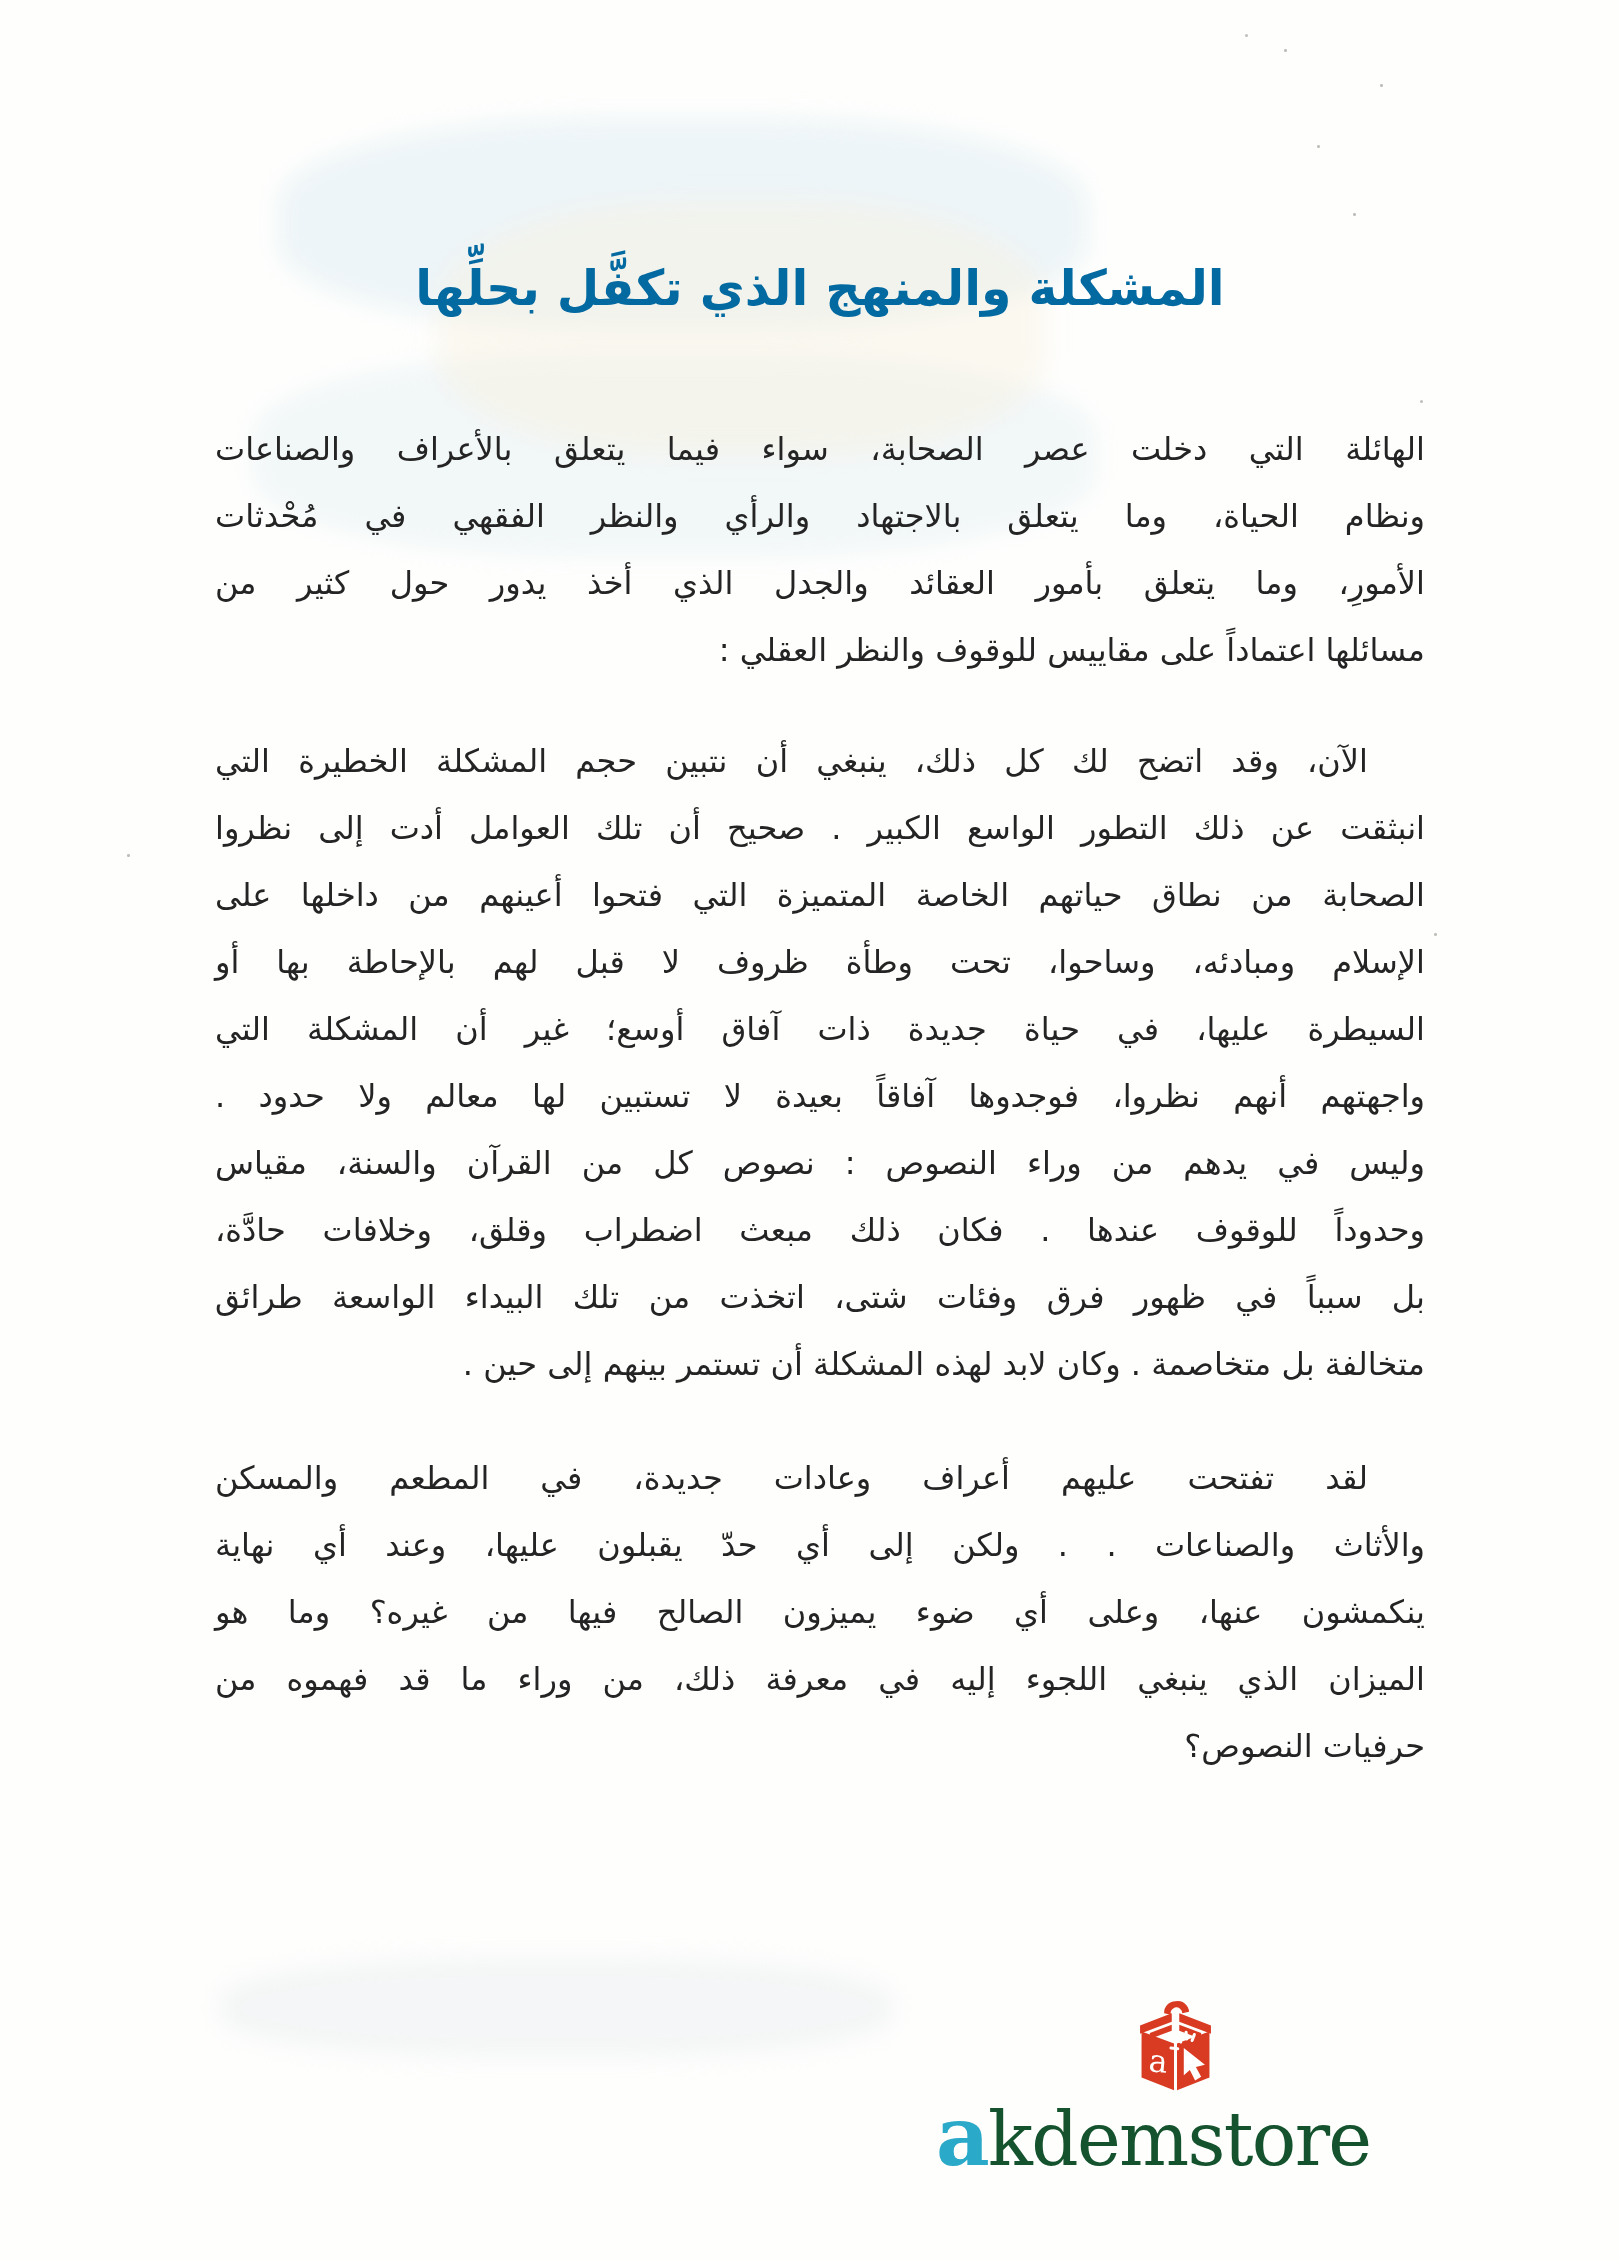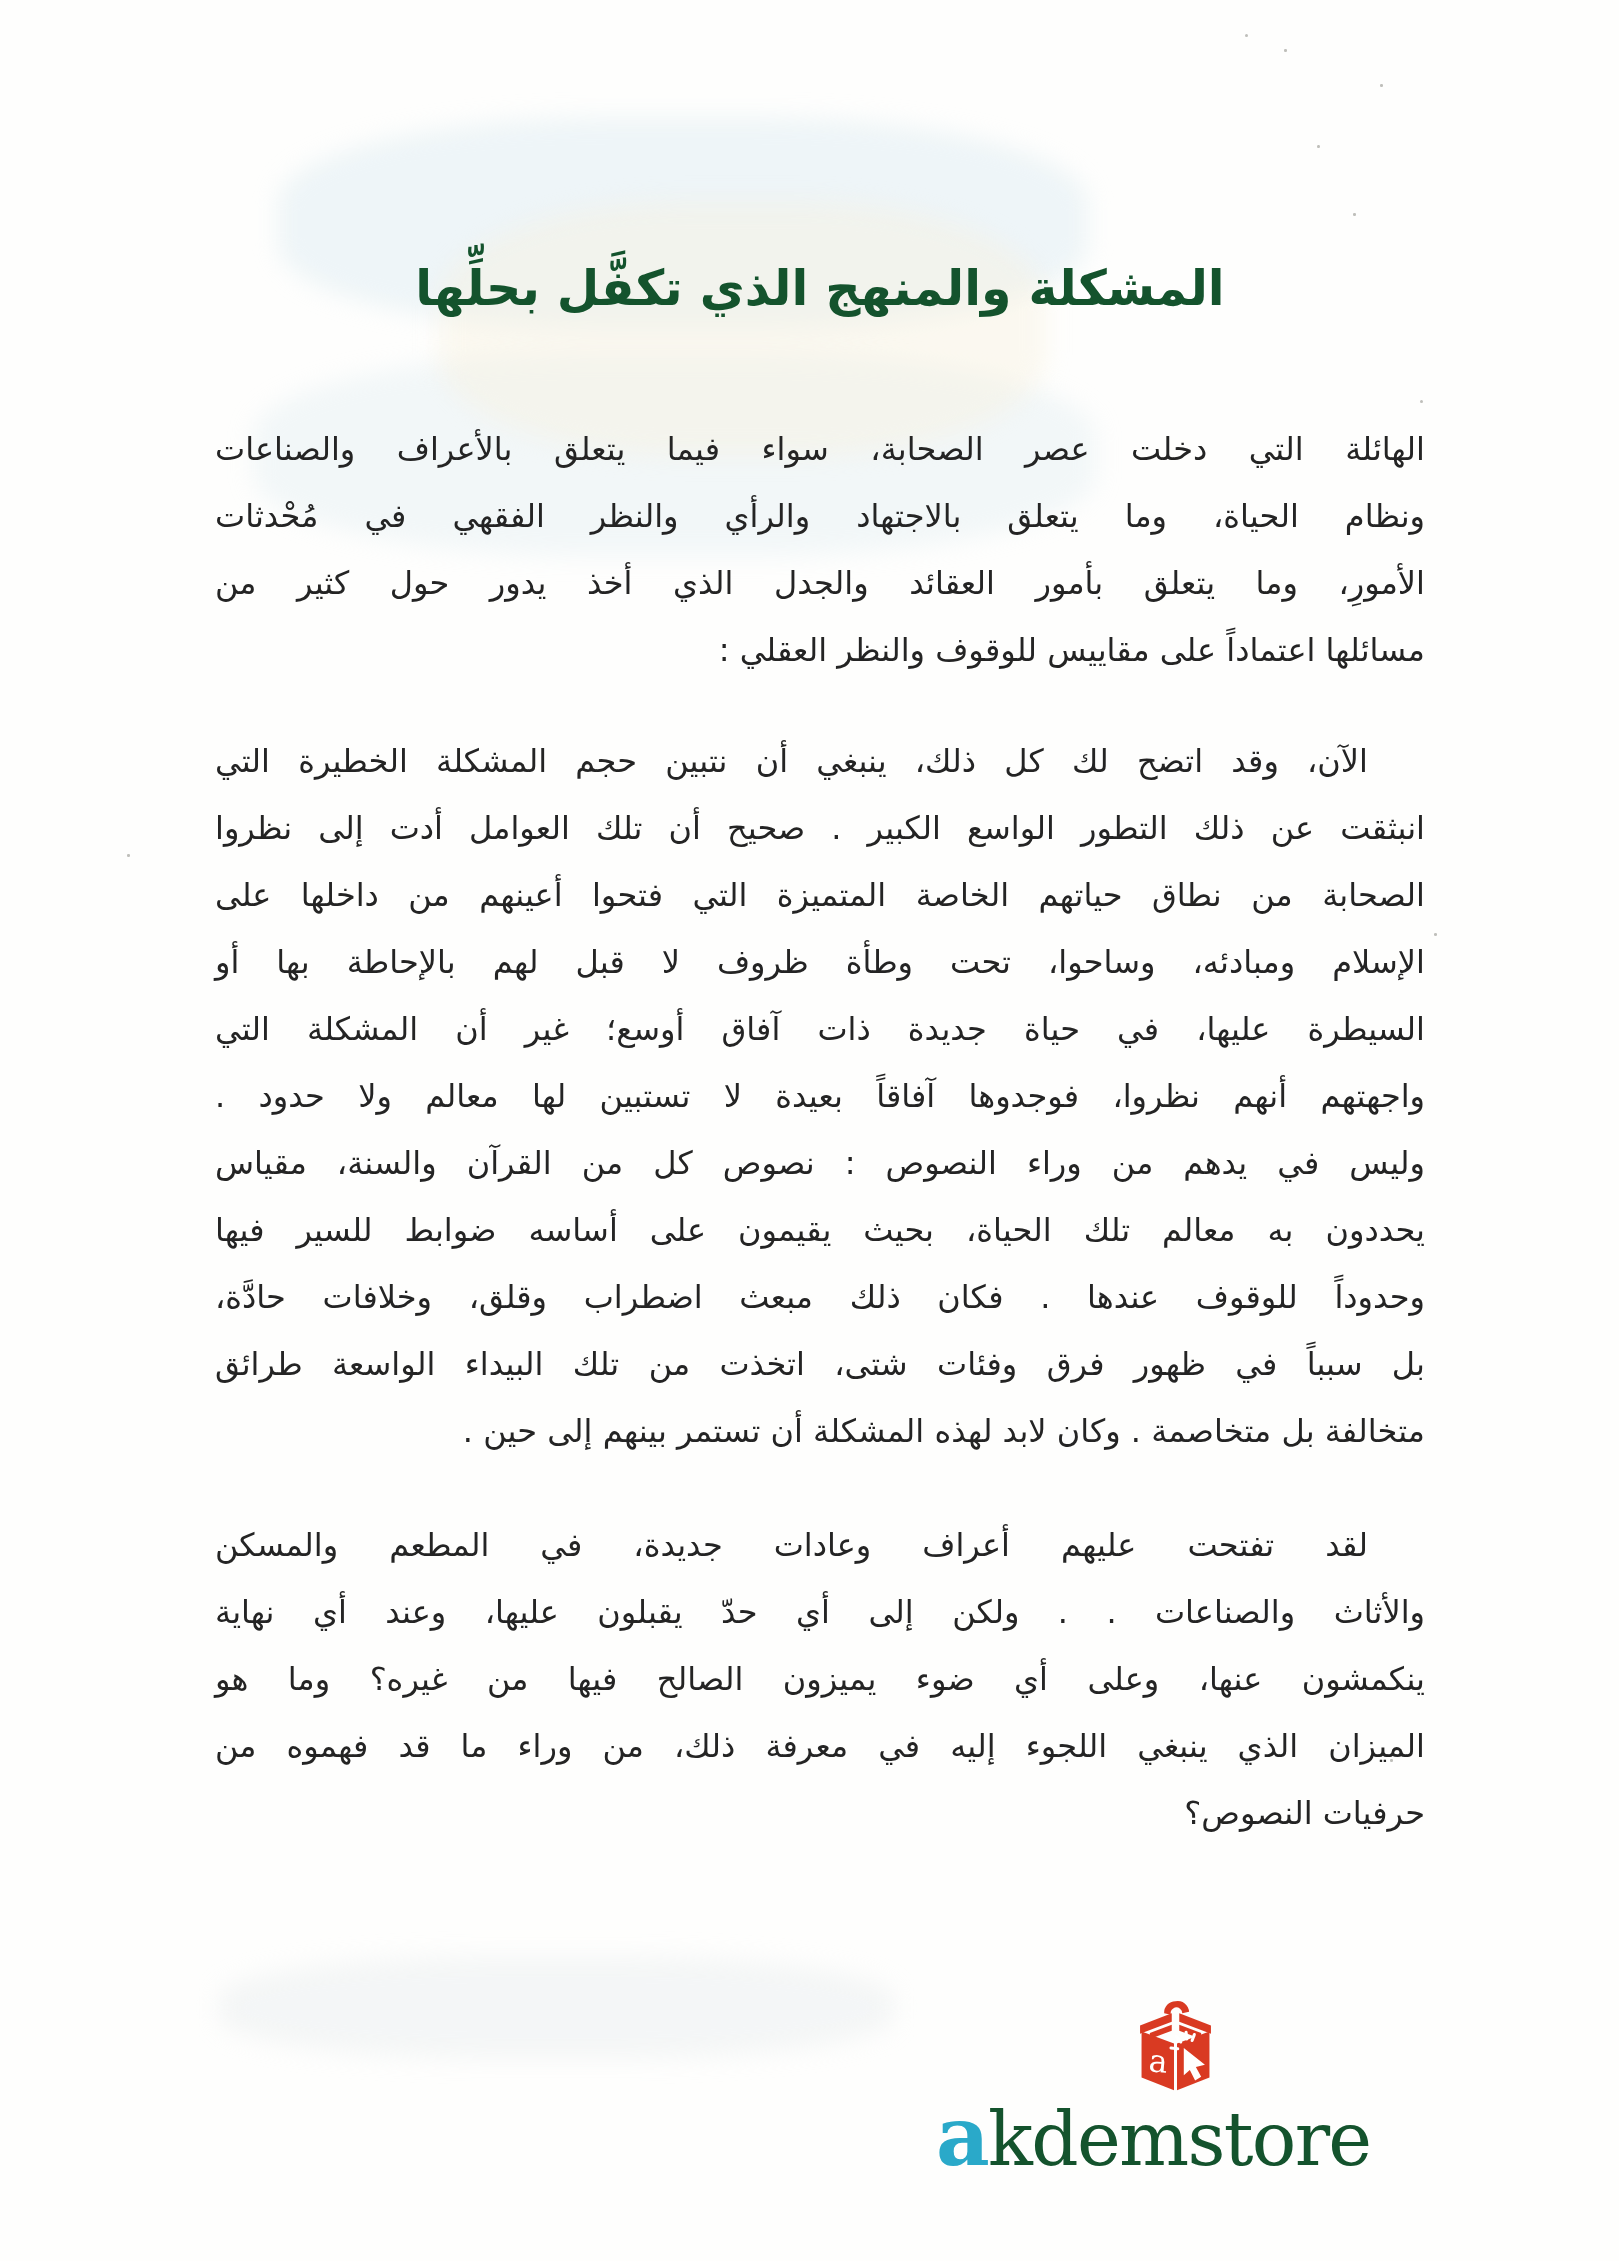--- a/index.html
+++ b/index.html
@@ -26,21 +26,21 @@
   .s8{left:1390px;top:1759px;width:2.5px;height:2.5px;}
   .s9{left:127px;top:854px;width:2.5px;height:2.5px;}
 
   .content{
     position:absolute;right:194px;left:215px;top:0;
     direction:rtl;color:#242424;
   }
   .title{
     margin:250px 0 0 0;
     text-align:center;
-    font-size:49px;line-height:1.6;font-weight:bold;color:#14532d;
+    font-size:49px;line-height:1.6;font-weight:bold;color:#0369a1;
     letter-spacing:0;
   }
   .para{margin:0;padding:0;}
   .para1{margin-top:88px;}
   .para2{margin-top:44px;}
   .para3{margin-top:47px;}
   .line{
     font-size:32px;line-height:67px;height:67px;
     text-align:justify;text-align-last:justify;
     text-justify:inter-word;
@@ -91,21 +91,20 @@
     </section>
 
     <section class="para para2">
       <div class="line indent">الآن، وقد اتضح لك كل ذلك، ينبغي أن نتبين حجم المشكلة الخطيرة التي</div>
       <div class="line">انبثقت عن ذلك التطور الواسع الكبير . صحيح أن تلك العوامل أدت إلى نظروا</div>
       <div class="line">الصحابة من نطاق حياتهم الخاصة المتميزة التي فتحوا أعينهم من داخلها على</div>
       <div class="line">الإسلام ومبادئه، وساحوا، تحت وطأة ظروف لا قبل لهم بالإحاطة بها أو</div>
       <div class="line">السيطرة عليها، في حياة جديدة ذات آفاق أوسع؛ غير أن المشكلة التي</div>
       <div class="line">واجهتهم أنهم نظروا، فوجدوها آفاقاً بعيدة لا تستبين لها معالم ولا حدود .</div>
       <div class="line">وليس في يدهم من وراء النصوص : نصوص كل من القرآن والسنة، مقياس</div>
-      <div class="line">يحددون به معالم تلك الحياة، بحيث يقيمون على أساسه ضوابط للسير فيها</div>
       <div class="line">وحدوداً للوقوف عندها . فكان ذلك مبعث اضطراب وقلق، وخلافات حادَّة،</div>
       <div class="line">بل سبباً في ظهور فرق وفئات شتى، اتخذت من تلك البيداء الواسعة طرائق</div>
       <div class="line last">متخالفة بل متخاصمة . وكان لابد لهذه المشكلة أن تستمر بينهم إلى حين .</div>
     </section>
 
     <section class="para para3">
       <div class="line indent">لقد تفتحت عليهم أعراف وعادات جديدة، في المطعم والمسكن</div>
       <div class="line">والأثاث والصناعات . . ولكن إلى أي حدّ يقبلون عليها، وعند أي نهاية</div>
       <div class="line">ينكمشون عنها، وعلى أي ضوء يميزون الصالح فيها من غيره؟ وما هو</div>
       <div class="line">الميزان الذي ينبغي اللجوء إليه في معرفة ذلك، من وراء ما قد فهموه من</div>

